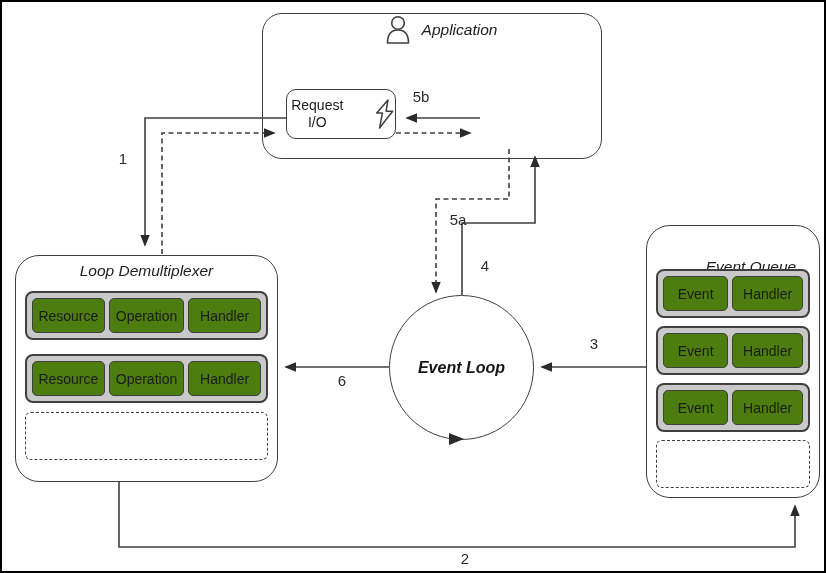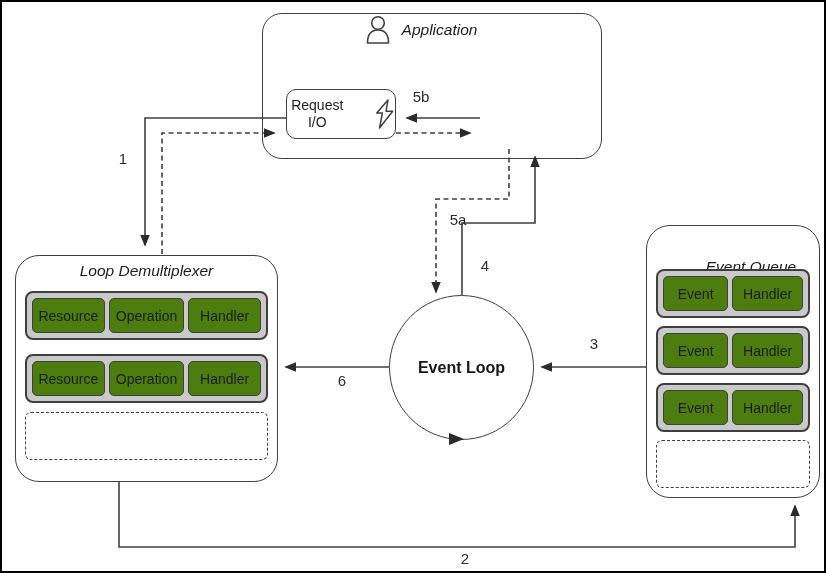--- a/index.html
+++ b/index.html
@@ -41,21 +41,21 @@
     font-size:14px; color:#1c1c1c;
   }
   .empty-slot{
     position:absolute; background:#fff; box-sizing:border-box;
     border:1.6px dashed #3f3f3f; border-radius:6px; z-index:2;
   }
   .loop-circle{
     position:absolute; left:387px; top:293px; width:145px; height:145px;
     border:1.7px solid #3f3f3f; border-radius:50%; background:#fff;
     display:flex; align-items:center; justify-content:center;
-    box-sizing:border-box; z-index:1;
+    box-sizing:border-box; z-index:1;font-style:italic;
   }
   .loop-circle .lbl{ font-weight:bold; font-size:16px; color:#161616; }
   .loop-dir{
     position:absolute; left:447px; top:431px; width:0; height:0; z-index:6;
     border-top:6px solid transparent; border-bottom:6px solid transparent;
     border-left:15px solid #2b2b2b;
   }
   .num-label{
     position:absolute; width:28px; text-align:center;
     font-size:15px; color:#2b2b2b; z-index:7;
@@ -64,21 +64,21 @@
     position:absolute; left:0; top:0; z-index:5; pointer-events:none;
   }
   .icon-svg{ display:block; }
 </style>
 </head>
 <body>
 
 <div class="canvas">
 
   <div class="container-box" style="left:260px; top:11px; width:340px; height:146px;"></div>
-  <div class="app-header" style="left:248px; width:340px;gap:9px;">
+  <div class="app-header" style="left:268px; width:340px;gap:9px;">
     <svg class="icon-svg" width="30" height="30" viewBox="0 0 30 30">
       <path d="M4.5,28 C4.5,19.5 8.5,15 15,15 C21.5,15 25.5,19.5 25.5,28 Z" fill="#fff" stroke="#3f3f3f" stroke-width="1.6" stroke-linejoin="round"></path>
       <circle cx="15" cy="8" r="6.3" fill="#fff" stroke="#3f3f3f" stroke-width="1.6"></circle>
     </svg>
     <span class="title">Application</span>
   </div>
 
   <div class="io-box" style="left:284px; top:87px;">
     <span class="lbl">Request I/O</span>
     <svg class="icon-svg" width="23" height="32" viewBox="0 0 24 34">

